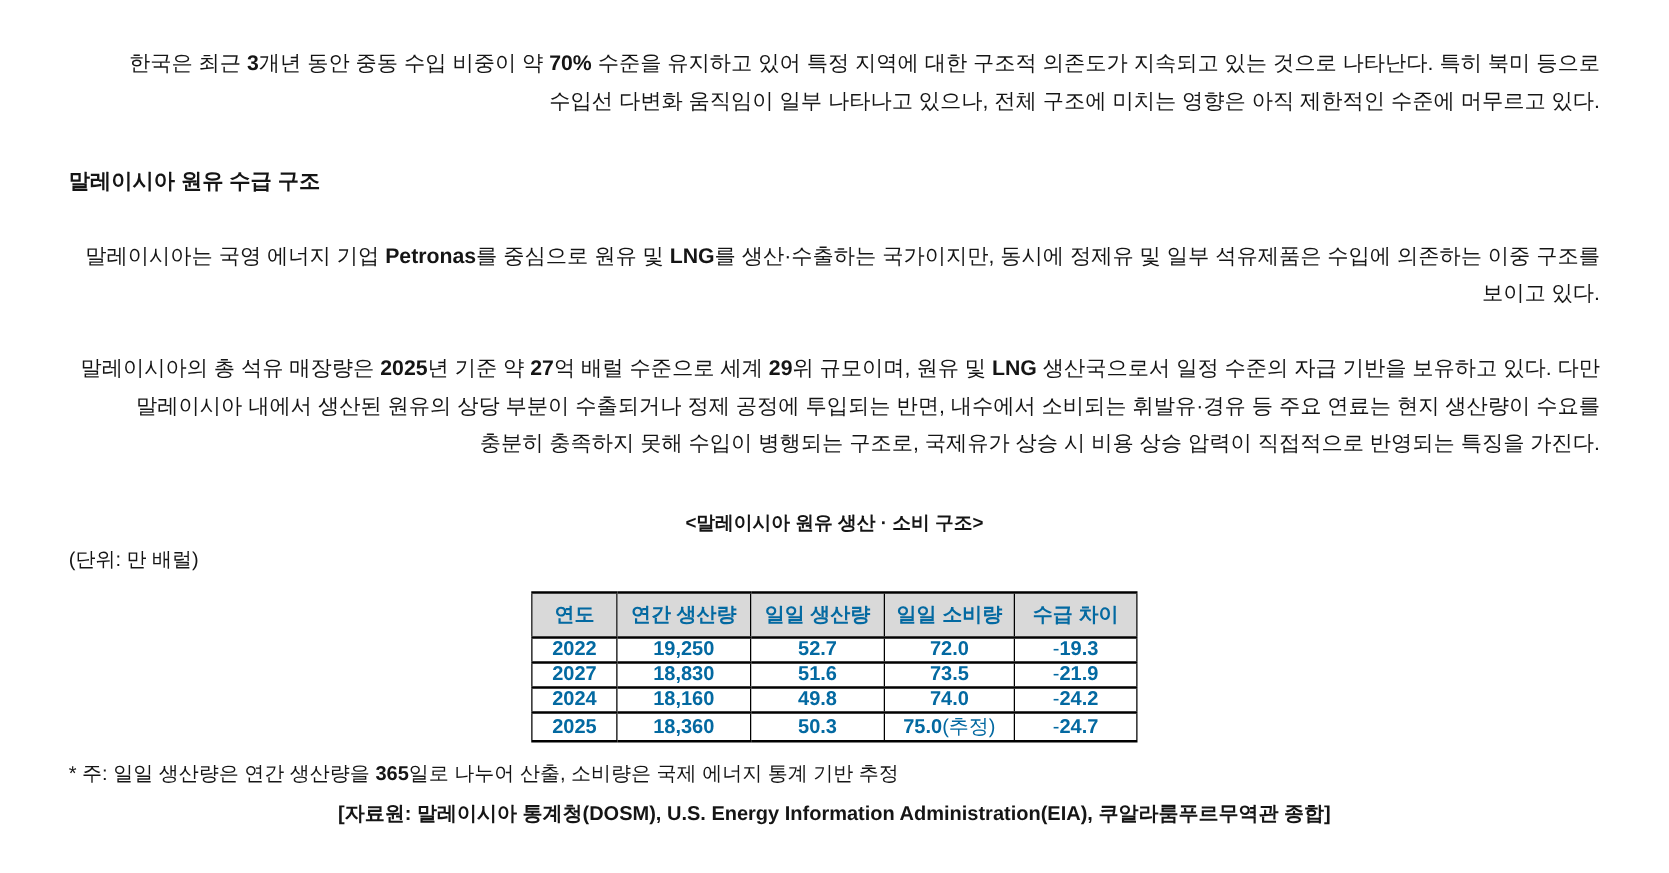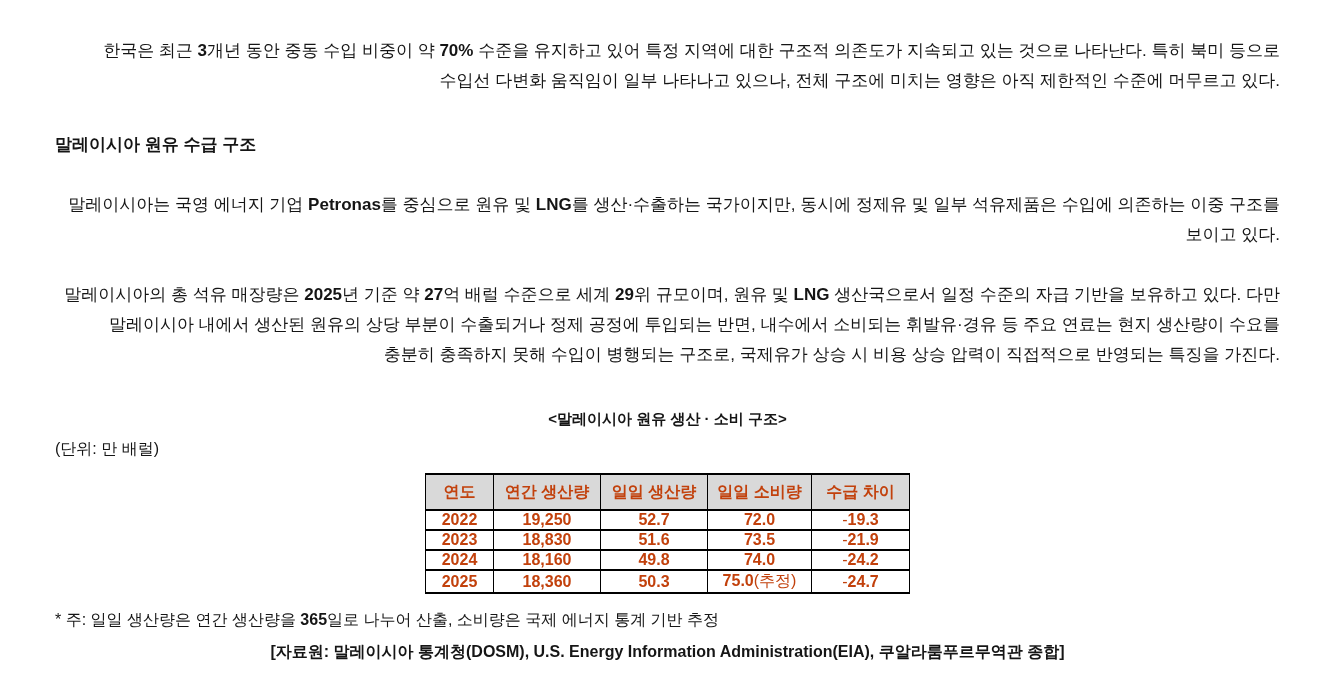--- a/index.html
+++ b/index.html
@@ -44,21 +44,21 @@
     font-weight: 400;
     line-height: 30px;
   }
 
   table.data-table {
     margin: 9px auto 0 auto;
     border-collapse: collapse;
     table-layout: fixed;
     width: 484px;
     font-size: 16px;
-    color: #c2410c;
+    color: #0369a1;
   }
   .data-table th, .data-table td {
     border-style: solid;
     border-color: var(--table-border, #000000);
     border-top-width: 2px;
     border-bottom-width: 2px;
     border-left-width: 1.5px;
     border-right-width: 1.5px;
     text-align: center;
     vertical-align: middle;
@@ -127,21 +127,21 @@
     </thead>
     <tbody>
       <tr>
         <td><b>2022</b></td>
         <td><b>19,250</b></td>
         <td><b>52.7</b></td>
         <td><b>72.0</b></td>
         <td>-<b>19.3</b></td>
       </tr>
       <tr>
-        <td><b>2023</b></td>
+        <td><b>2027</b></td>
         <td><b>18,830</b></td>
         <td><b>51.6</b></td>
         <td><b>73.5</b></td>
         <td>-<b>21.9</b></td>
       </tr>
       <tr>
         <td><b>2024</b></td>
         <td><b>18,160</b></td>
         <td><b>49.8</b></td>
         <td><b>74.0</b></td>

